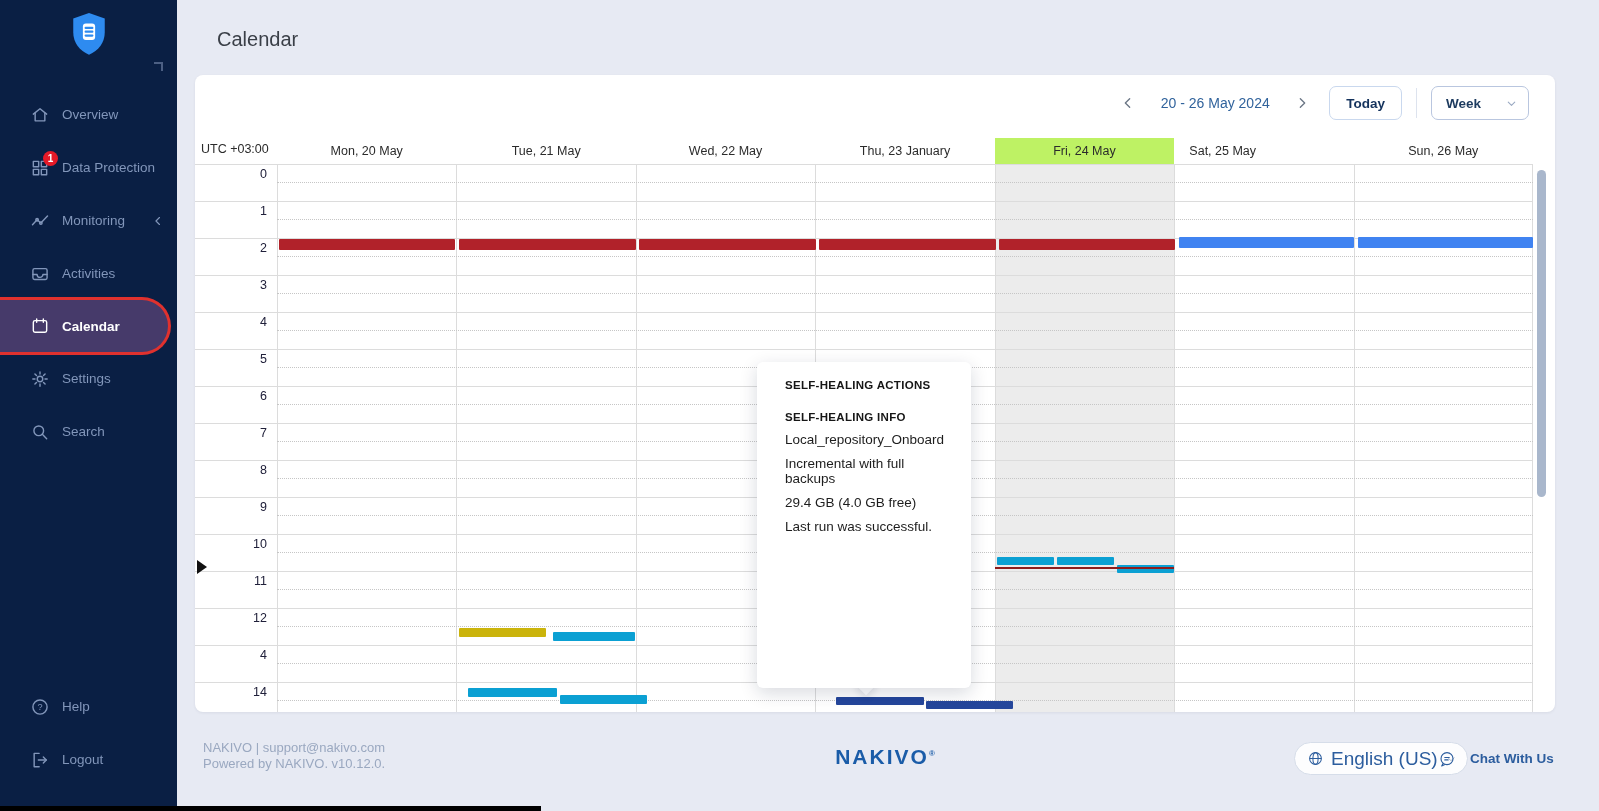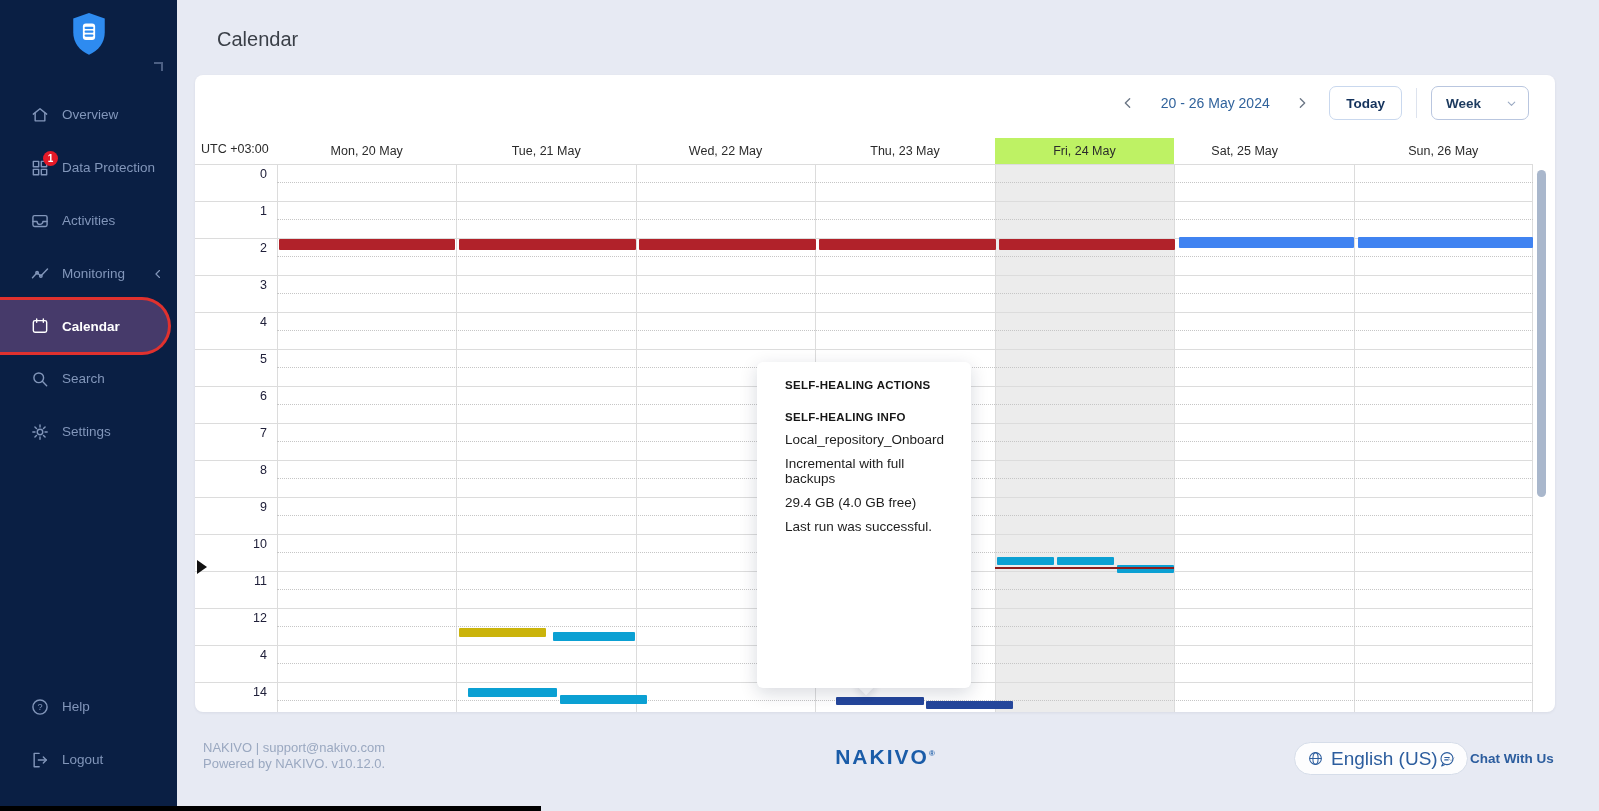--- a/index.html
+++ b/index.html
@@ -106,67 +106,67 @@
               <rect x="4" y="13.6" width="6.4" height="6.4"></rect>
               <rect x="13.6" y="13.6" width="6.4" height="6.4"></rect>
             </svg>
             <span class="badge">1</span>
           </span>
           <span class="nav-label">Data Protection</span>
         </div>
         <div class="nav-item">
           <span class="nav-icon">
             <svg viewBox="0 0 24 24">
-              <rect x="3.5" y="5.5" width="17" height="13" rx="2"></rect>
-              <path d="M3.5 12.5 h5 a3.5 3.5 0 0 0 7 0 h5"></path>
-            </svg>
-          </span>
-          <span class="nav-label">Activities</span>
-        </div>
-        <div class="nav-item">
-          <span class="nav-icon">
-            <svg viewBox="0 0 24 24">
               <path d="M3 16.5 L8.5 10.5 L13 14.5 L21 6"></path>
               <circle cx="8.5" cy="10.5" r="1.5"></circle>
               <circle cx="13" cy="14.5" r="1.5"></circle>
             </svg>
           </span>
           <span class="nav-label">Monitoring</span>
           <span class="nav-chevron">
             <svg viewBox="0 0 24 24">
               <path d="M14.5 6 L8.5 12 l6 6"></path>
             </svg>
           </span>
         </div>
+        <div class="nav-item">
+          <span class="nav-icon">
+            <svg viewBox="0 0 24 24">
+              <rect x="3.5" y="5.5" width="17" height="13" rx="2"></rect>
+              <path d="M3.5 12.5 h5 a3.5 3.5 0 0 0 7 0 h5"></path>
+            </svg>
+          </span>
+          <span class="nav-label">Activities</span>
+        </div>
         <div class="nav-item active">
           <span class="nav-icon">
             <svg viewBox="0 0 24 24">
               <rect x="4" y="5.5" width="16" height="14" rx="2"></rect>
               <path d="M8 3.5 v4 M16 3.5 v4"></path>
             </svg>
           </span>
           <span class="nav-label">Calendar</span>
         </div>
         <div class="nav-item">
           <span class="nav-icon">
             <svg viewBox="0 0 24 24">
+              <circle cx="12" cy="12" r="3.3"></circle>
+              <path d="M12 3.4 v2.6 M12 18 v2.6 M3.4 12 h2.6 M18 12 h2.6 M5.9 5.9 l1.9 1.9 M16.2 16.2 l1.9 1.9 M18.1 5.9 l-1.9 1.9 M7.8 16.2 l-1.9 1.9"></path>
+            </svg>
+          </span>
+          <span class="nav-label">Settings</span>
+        </div>
+        <div class="nav-item">
+          <span class="nav-icon">
+            <svg viewBox="0 0 24 24">
               <circle cx="10.5" cy="10.5" r="5.8"></circle>
               <path d="M14.8 14.8 L20 20"></path>
             </svg>
           </span>
           <span class="nav-label">Search</span>
-        </div>
-        <div class="nav-item">
-          <span class="nav-icon">
-            <svg viewBox="0 0 24 24">
-              <circle cx="12" cy="12" r="3.3"></circle>
-              <path d="M12 3.4 v2.6 M12 18 v2.6 M3.4 12 h2.6 M18 12 h2.6 M5.9 5.9 l1.9 1.9 M16.2 16.2 l1.9 1.9 M18.1 5.9 l-1.9 1.9 M7.8 16.2 l-1.9 1.9"></path>
-            </svg>
-          </span>
-          <span class="nav-label">Settings</span>
         </div>
       </div>
     <div class="nav-bottom" id="nav-bottom">
         <div class="nav-item">
           <span class="nav-icon">
             <svg viewBox="0 0 24 24">
               <circle cx="12" cy="12" r="8.5"></circle>
               <text x="12" y="16" text-anchor="middle" font-size="11" font-family="Liberation Sans, sans-serif" fill="currentColor" stroke="none">?</text>
             </svg>
           </span>
@@ -208,23 +208,23 @@
             <path d="M6 9.5 l6 6 6-6"></path>
           </svg>
       </div>
     </div>
 
     <div class="grid-header" id="grid-header">
       <div class="tz-cell">UTC +03:00</div>
     <div class="day-cell" style="left: 82px; width: 179.43px;">Mon, 20 May</div>
         <div class="day-cell" style="left: 261.43px; width: 179.43px;">Tue, 21 May</div>
         <div class="day-cell" style="left: 440.86px; width: 179.43px;">Wed, 22 May</div>
-        <div class="day-cell" style="left: 620.29px; width: 179.43px;">Thu, 23 May</div>
+        <div class="day-cell" style="left: 620.29px; width: 179.43px;">Thu, 23 January</div>
         <div class="day-cell today" style="left: 799.72px; width: 179.43px;">Fri, 24 May</div>
-        <div class="day-cell" style="left: 960px; width: 179.43px;">Sat, 25 May</div>
+        <div class="day-cell" style="left: 938px; width: 179.43px;">Sat, 25 May</div>
         <div class="day-cell" style="left: 1158.58px; width: 179.43px;">Sun, 26 May</div>
       </div>
 
     <div class="grid-body" id="grid-body">
         <div class="day-col" style="left: 82px; width: 179.43px;"></div>
         <div class="day-col" style="left: 261.43px; width: 179.43px;"></div>
         <div class="day-col" style="left: 440.86px; width: 179.43px;"></div>
         <div class="day-col" style="left: 620.29px; width: 179.43px;"></div>
         <div class="day-col today" style="left: 799.72px; width: 179.43px;"></div>
         <div class="day-col" style="left: 979.15px; width: 179.43px;"></div>

